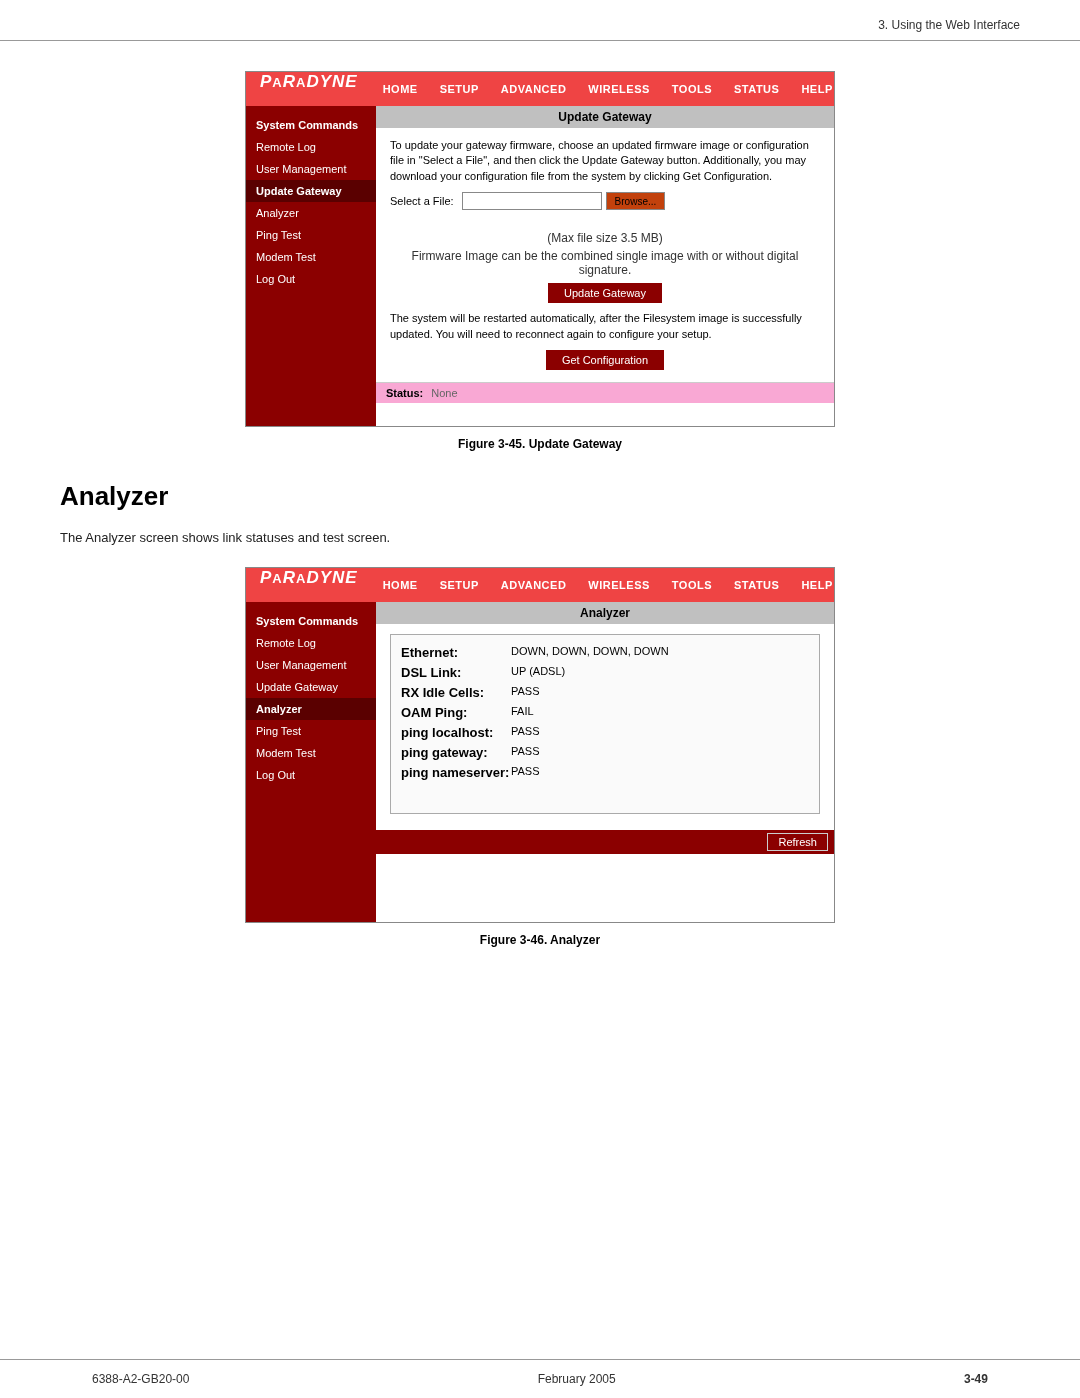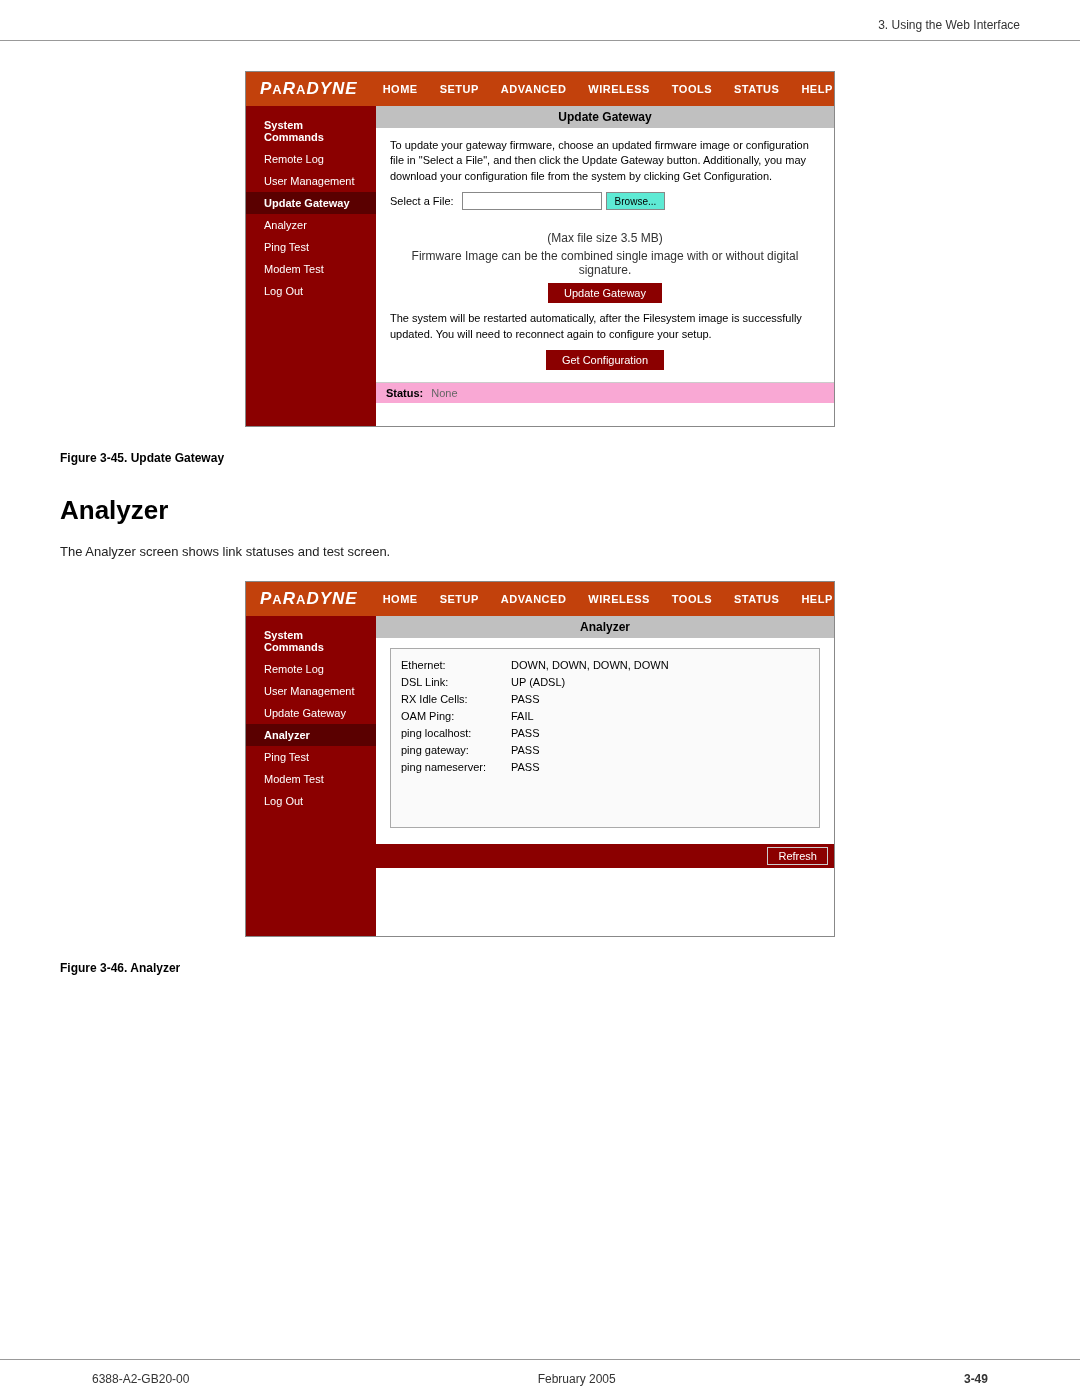--- a/index.html
+++ b/index.html
@@ -37,40 +37,40 @@
     .section-description {
       font-size: 13px;
       margin-bottom: 22px;
       color: #222;
     }
 
     
     .figure-caption {
       font-size: 12px;
       font-style: normal;
-      text-align: left;
-      margin-top: 24px;
+      text-align: center;
+      margin-top: 10px;
       margin-bottom: 30px;
       color: #000;
     }
     .figure-caption strong { font-weight: bold; }
 
     
     .router-ui {
       border: 1px solid #888;
       width: 590px;
       margin: 0 auto;
       background: #fff;
     }
 
     
     .router-nav {
-      background: #c2410c;
-      display: flex;
-      align-items: center;
+      background: #ef4444;
+      display: flex;
+      align-items: flex-start;
       padding: 0;
       height: 34px;
     }
     .router-logo {
       padding: 0 14px;
       color: #fff;
       font-size: 16px;
       font-weight: bold;
       letter-spacing: 1px;
       flex-shrink: 0;
@@ -99,21 +99,21 @@
     }
     .router-sidebar {
       background: #8b0000;
       width: 130px;
       flex-shrink: 0;
       padding: 8px 0;
     }
     .sidebar-item {
       color: #fff;
       font-size: 11px;
-      padding: 5px 18px;
+      padding: 5px 10px;
       cursor: pointer;
       display: block;
     }
     .sidebar-item.active {
       background: #5a0000;
       font-weight: bold;
     }
     .sidebar-item.header-item {
       font-weight: bold;
       color: #fff;
@@ -154,21 +154,21 @@
       margin-right: 8px;
       white-space: nowrap;
     }
     .form-input {
       border: 1px solid #888;
       height: 18px;
       width: 140px;
       font-size: 10px;
     }
     .form-browse-btn {
-      background: #5eead4;
+      background: #c2410c;
       border: 1px solid #888;
       font-size: 10px;
       padding: 1px 8px;
       margin-left: 4px;
       cursor: pointer;
       height: 18px;
     }
     .form-note {
       font-size: 12px;
       color: #333;
@@ -219,21 +219,22 @@
       min-height: 180px;
       background: #fafafa;
     }
     .analyzer-row {
       display: flex;
       margin-bottom: 5px;
     }
     .analyzer-key {
       width: 110px;
       color: #000;
-      font-size: 11px;
+      font-size: 13px;
+      font-weight: bold;
     }
     .analyzer-value {
       color: #000;
       font-size: 11px;
     }
     .refresh-bar {
       background: #8b0000;
       display: flex;
       justify-content: flex-end;
       padding: 3px 6px;

